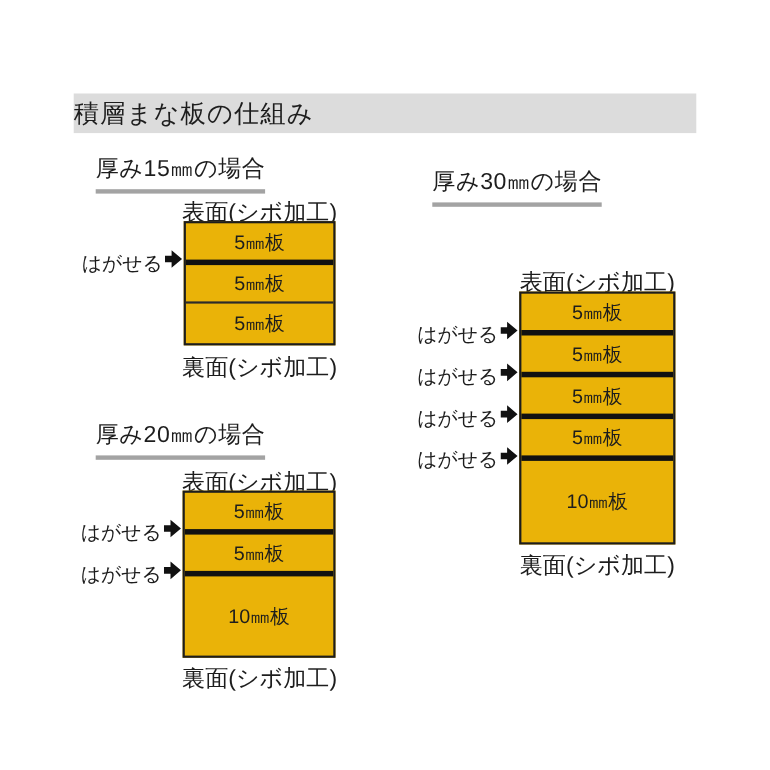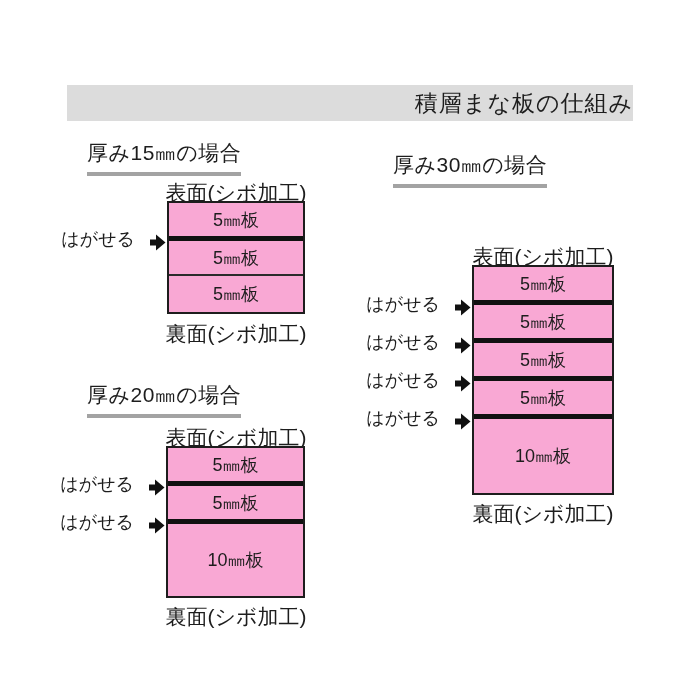--- a/index.html
+++ b/index.html
@@ -3,37 +3,37 @@
 <meta charset="utf-8">
 <style>
   html,body{margin:0;padding:0;}
   body{
     width:700px;height:700px;background:#ffffff;position:relative;
     font-family:"Liberation Sans","DejaVu Sans",sans-serif;
     color:#1d1d1d;overflow:hidden;
   }
   .title-bar{
     position:absolute;left:67px;top:85px;width:566px;height:36px;
-    background:#dcdcdc;display:flex;align-items:center;justify-content:flex-end;
+    background:#dcdcdc;display:flex;align-items:center;justify-content:flex-start;
     font-size:23px;letter-spacing:1px;
   }
   .heading{
     position:absolute;font-size:21px;letter-spacing:0.5px;
     border-bottom:4px solid #a3a3a3;padding-bottom:5px;white-space:nowrap;
   }
   .h15{left:87px;top:139px;}
   .h30{left:393px;top:139px;margin-top:12px;}
   .h20{left:87px;top:381px;}
   .note{
     position:absolute;left:393px;top:182px;font-size:18px;line-height:24px;white-space:nowrap;
   }
   .note-indent{padding-left:18px;}
   .stack{
     position:absolute;border:2px solid #1d1d1d;box-sizing:border-box;
-    display:flex;flex-direction:column;background:#f9a8d4;
+    display:flex;flex-direction:column;background:#eab308;
   }
   .stack-15{left:167px;top:201px;width:138px;height:113px;}
   .stack-20{left:166px;top:446px;width:139px;height:152px;}
   .stack-30{left:472px;top:265px;width:142px;height:230px;}
   .layer{
     display:flex;align-items:center;justify-content:center;
     font-size:18px;flex:0 0 33px;white-space:nowrap;
   }
   .layer-last{flex:1;}
   .bnd-thick{flex:0 0 5px;background:#111;}
@@ -41,21 +41,21 @@
   .face-label{
     position:absolute;font-size:21px;transform:translateX(-50%);white-space:nowrap;
   }
   .fl-15-top{left:236px;top:179px;}
   .fl-15-bot{left:236px;top:320px;}
   .fl-20-top{left:236px;top:424px;}
   .fl-20-bot{left:236px;top:603px;}
   .fl-30-top{left:543px;top:243px;}
   .fl-30-bot{left:543px;top:500px;}
   .peel{
-    position:absolute;display:flex;align-items:flex-end;gap:14px;
+    position:absolute;display:flex;align-items:flex-start;gap:1px;
     font-size:18px;transform:translateY(-50%);white-space:nowrap;
   }
   .peel svg{display:block;margin-left:1px;}
   .pl-15{right:534px;top:239px;}
   .pl-20-1{right:535px;top:484px;}
   .pl-20-2{right:535px;top:522px;}
   .pl-30-1{right:229px;top:304px;}
   .pl-30-2{right:229px;top:342px;}
   .pl-30-3{right:229px;top:380px;}
   .pl-30-4{right:229px;top:418px;}

